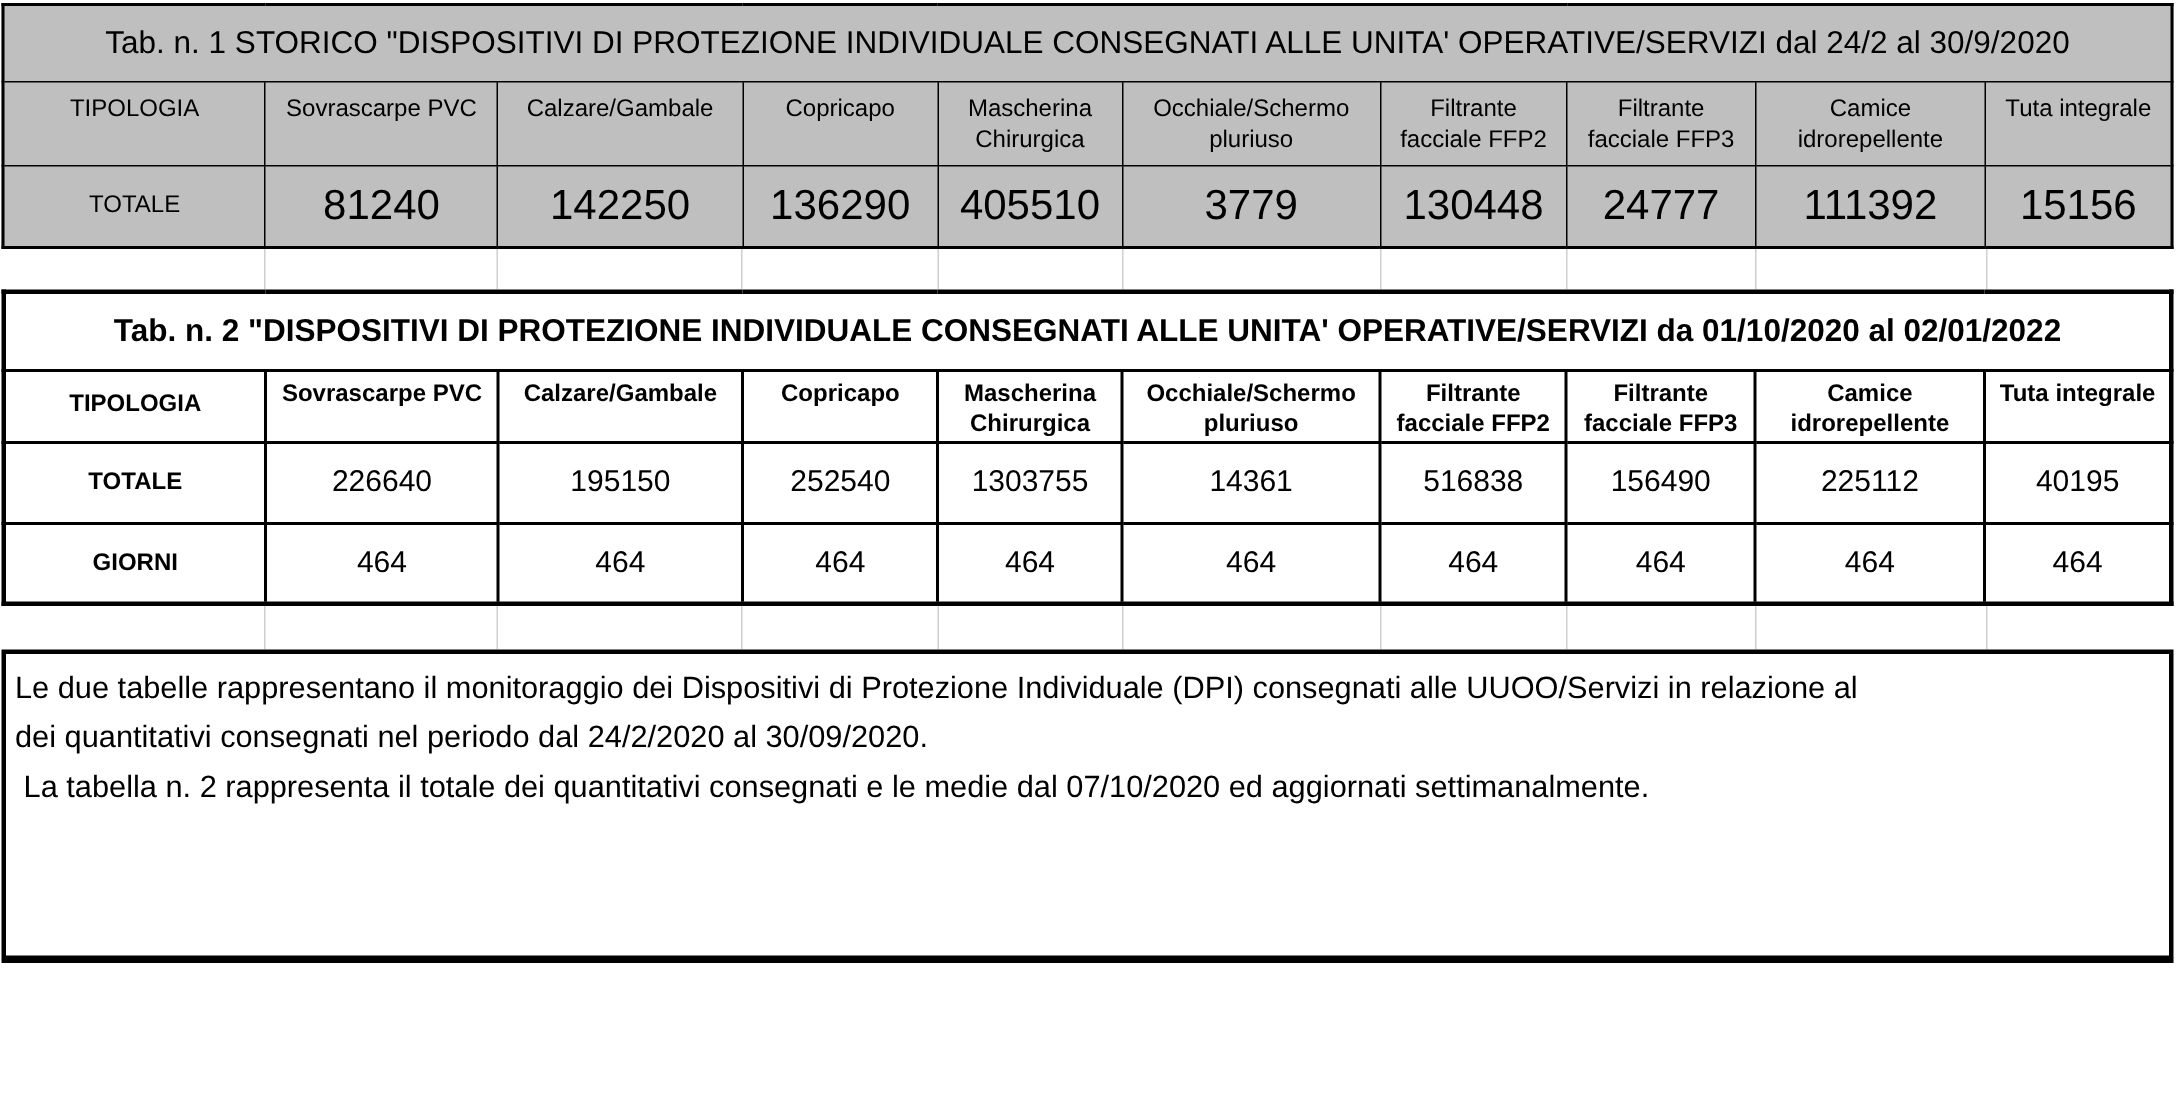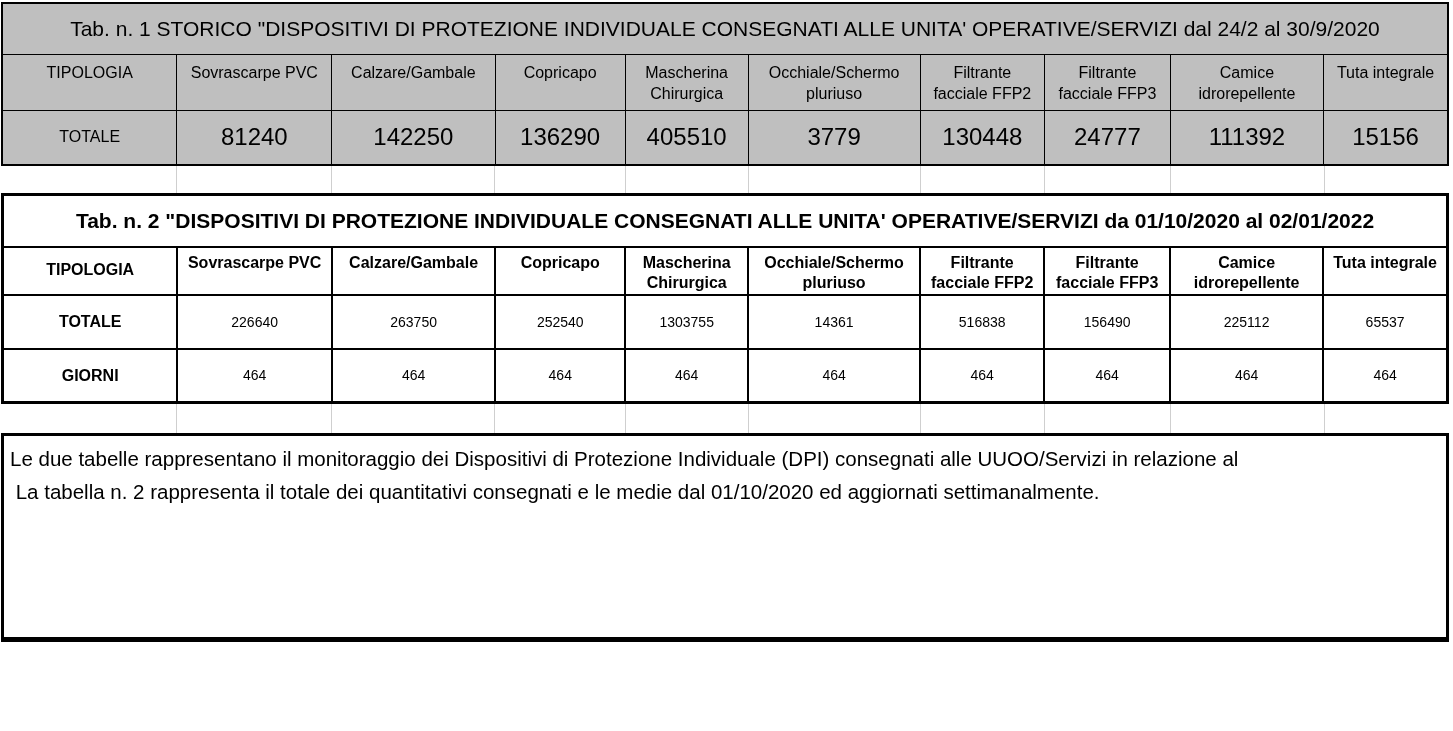--- a/index.html
+++ b/index.html
@@ -12,35 +12,35 @@
   }
   .sheet { width: 1453px; height: 731px; padding: 2px 2px 0 1px; overflow: hidden; }
 
   table { border-collapse: collapse; table-layout: fixed; width: 1448px; }
 
   
   .t1 { border: 2px solid #000; background: #bfbfbf; }
   .t1 td { border: 1px solid #000; text-align: center; overflow: hidden; }
   .t1 .title-cell { font-size: 21px; height: 51px; vertical-align: middle; font-weight: 400; }
   .t1 .head-cell  { font-size: 16px; height: 56px; vertical-align: top; padding-top: 7px; white-space: pre-line; line-height: 21px; }
-  .t1 .data-cell  { font-size: 24px; height: 55px; vertical-align: middle; }
+  .t1 .data-cell  { font-size: 28px; height: 55px; vertical-align: middle; }
 
   
   .sp { height: 27px; }
   .sp td { border-right: 1px solid #cfcfcf; background: #fff; }
   .sp td:last-child { border-right: none; }
   .sp2 { height: 29px; }
 
   
   .t2 { border: 3px solid #000; background: #ffffff; }
   .t2 td { border: 2px solid #000; text-align: center; overflow: hidden; }
   .t2 .title-cell { font-size: 21px; font-weight: 700; height: 52px; vertical-align: middle; }
   .t2 .head-cell  { font-size: 16px; font-weight: 700; height: 48px; vertical-align: top; padding-top: 5px; white-space: pre-line; line-height: 20px; }
   .t2 .head-rowlabel { vertical-align: middle; padding-top: 0; }
-  .t2 .data-cell  { font-size: 14px; height: 54px; vertical-align: middle; font-weight: 400; }
+  .t2 .data-cell  { font-size: 20px; height: 54px; vertical-align: middle; font-weight: 400; }
   .t2 .rowlabel   { font-size: 16px; font-weight: 700; white-space: pre-line; line-height: 21px; }
   .t2 .tall       { height: 64px; }
 
   
   .notes {
     width: 1448px; height: 209px;
     border: 3px solid #000; border-bottom: 5px solid #000;
     padding: 6px 8px 0 6px;
     font-size: 20.5px; line-height: 33px;
     background: #fff;
@@ -160,28 +160,28 @@
 facciale FFP2</td>
       <td class="head-cell">Filtrante
 facciale FFP3</td>
       <td class="head-cell">Camice
 idrorepellente</td>
       <td class="head-cell">Tuta integrale</td>
     </tr>
     <tr>
       <td class="data-cell rowlabel">TOTALE</td>
       <td class="data-cell">226640</td>
-      <td class="data-cell">263750</td>
+      <td class="data-cell">195150</td>
       <td class="data-cell">252540</td>
       <td class="data-cell">1303755</td>
       <td class="data-cell">14361</td>
       <td class="data-cell">516838</td>
       <td class="data-cell">156490</td>
       <td class="data-cell">225112</td>
-      <td class="data-cell">65537</td>
+      <td class="data-cell">40195</td>
     </tr>
     <tr>
       <td class="data-cell rowlabel">GIORNI</td>
       <td class="data-cell">464</td>
       <td class="data-cell">464</td>
       <td class="data-cell">464</td>
       <td class="data-cell">464</td>
       <td class="data-cell">464</td>
       <td class="data-cell">464</td>
       <td class="data-cell">464</td>
@@ -215,16 +215,17 @@
           <td></td>
           <td></td>
           <td></td>
           <td></td>
         </tr>
   </tbody>
     </table>
 
   <div class="notes">
     <div class="line">Le due tabelle rappresentano il monitoraggio dei Dispositivi di Protezione Individuale (DPI) consegnati alle UUOO/Servizi in relazione al</div>
-    <div class="line"> La tabella n. 2 rappresenta il totale dei quantitativi consegnati e le medie dal 01/10/2020 ed aggiornati settimanalmente.</div>
+    <div class="line">dei quantitativi consegnati nel periodo dal 24/2/2020 al 30/09/2020.</div>
+    <div class="line"> La tabella n. 2 rappresenta il totale dei quantitativi consegnati e le medie dal 07/10/2020 ed aggiornati settimanalmente.</div>
   </div>
 
 </div>
 
 </body></html>

